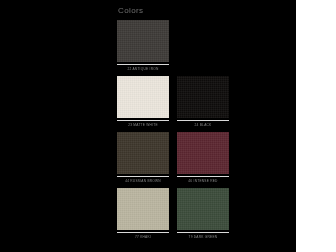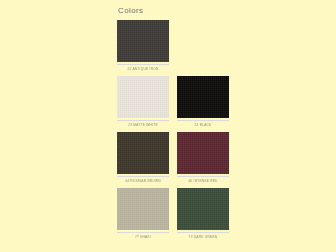--- a/index.html
+++ b/index.html
@@ -10,23 +10,23 @@
   body {
     width: 336px;
     height: 252px;
     overflow: hidden;
     font-family: "Liberation Sans", sans-serif;
     -webkit-font-smoothing: antialiased;
   }
 
   .page {
     position: relative;
-    width: 336px;
+    width: 296px;
     height: 252px;
-    background: #fef9c3;
+    background: #000000;
     box-sizing: border-box;
   }
 
   .content {
     position: absolute;
     left: 117px;
     top: 5px;
     width: 176px;
   }
 

